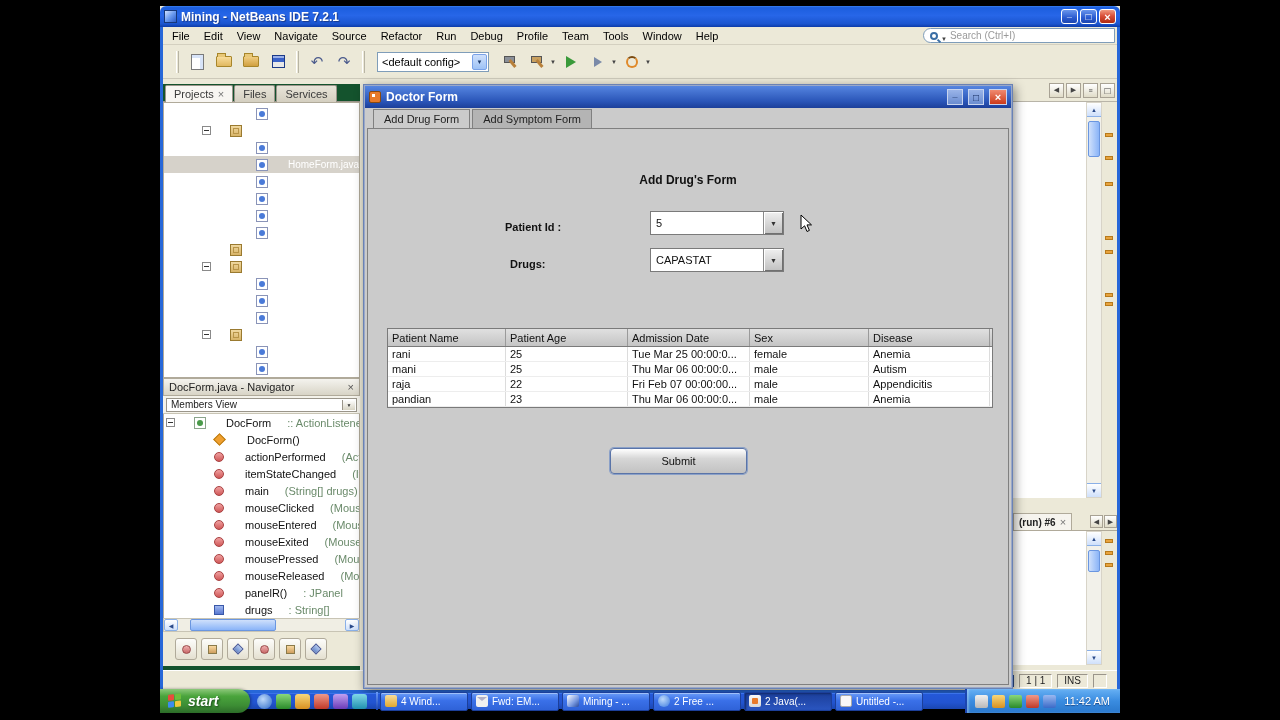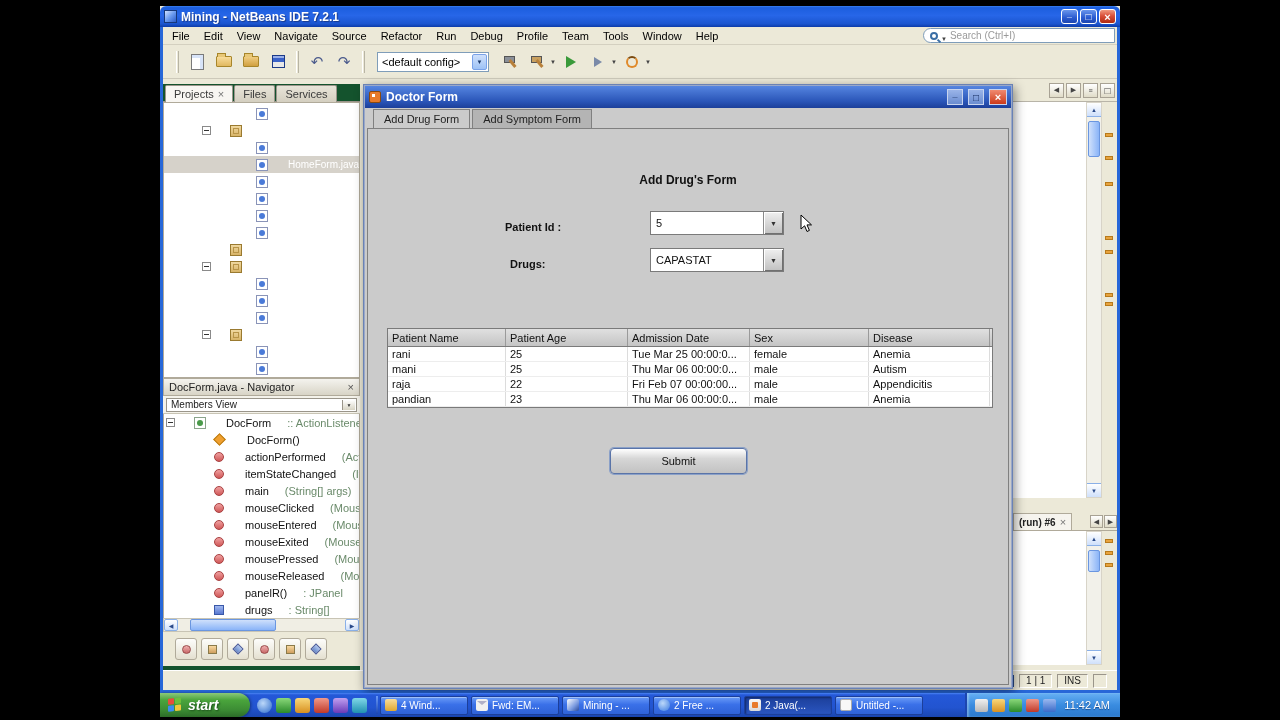--- a/index.html
+++ b/index.html
@@ -164,21 +164,21 @@
   .tbl-body{background:#86efac;}
   .tr{display:flex;height:15px;background:#fff;border-bottom:1px solid #ededed;}
   .td{font-size:11px;color:#111;padding:0 4px;white-space:nowrap;overflow:hidden;display:flex;align-items:center;border-right:1px solid #dcdcdc;}
   .c0{width:118px;} .c1{width:122px;} .c2{width:122px;} .c3{width:119px;} .c4{width:121px;}
   .df-submit{position:absolute;left:242px;top:319px;width:137px;height:26px;background:linear-gradient(#ffffff,#d6d6d6 40%,#c2c2c2);border:1px solid #5a74a8;border-radius:4px;box-shadow:0 0 0 1px #8aa0c8;font-size:11px;color:#111;display:flex;align-items:center;justify-content:center;}
 
   
   #cursor{position:absolute;left:640px;top:208px;z-index:50;}
 
   
-  #taskbar{position:absolute;left:0;top:687px;width:960px;height:24px;background:linear-gradient(180deg,#4a84f4 0%,#2458d8 8%,#2254d0 60%,#1a46b0 100%);display:flex;align-items:center;z-index:20;}
+  #taskbar{position:absolute;left:0;top:687px;width:960px;height:16px;background:linear-gradient(180deg,#4a84f4 0%,#2458d8 8%,#2254d0 60%,#1a46b0 100%);display:flex;align-items:center;z-index:20;}
   #startbtn{height:24px;width:90px;flex:none;background:linear-gradient(180deg,#8cc87a 0%,#4aa43c 30%,#3c8c34 70%,#2c6c28 100%);border-radius:0 12px 12px 0;display:flex;align-items:center;gap:5px;padding-left:8px;box-shadow:1px 0 3px rgba(0,0,0,.4);}
   .flag{width:15px;height:15px;display:grid;grid-template-columns:6px 6px;grid-template-rows:6px 6px;gap:1px;transform:skewY(-6deg);flex:none;}
   .flag span{border-radius:1px;}
   .f1{background:#e84c3c;} .f2{background:#6cbf3c;} .f3{background:#3c8cf0;} .f4{background:#f0c83c;}
   #startbtn .s{color:#fff;font-weight:bold;font-style:italic;font-size:14px;text-shadow:1px 1px 2px #1a4a1a;}
   #quicklaunch{display:flex;align-items:center;gap:4px;padding:0 7px;flex:none;}
   .qli{width:15px;height:15px;border-radius:3px;}
   .q1{background:radial-gradient(circle at 40% 35%,#bcd8fa,#2a68c8);border-radius:50%;}
   .q2{background:linear-gradient(#8ad87a,#2a8a2a);}
   .q3{background:linear-gradient(#f8d87a,#d89020);}
@@ -447,21 +447,21 @@
               <span class="handle"></span>
               <span class="ic mth"></span>
               <span>itemStateChanged</span>
               <span class="mdetail">(ItemEvent e)</span>
             </div>
 
             <div class="trow d1">
               <span class="handle"></span>
               <span class="ic mth"></span>
               <span>main</span>
-              <span class="mdetail">(String[] args)</span>
+              <span class="mdetail">(String[] drugs)</span>
             </div>
 
             <div class="trow d1">
               <span class="handle"></span>
               <span class="ic mth"></span>
               <span>mouseClicked</span>
               <span class="mdetail">(MouseEvent e)</span>
             </div>
 
             <div class="trow d1">

